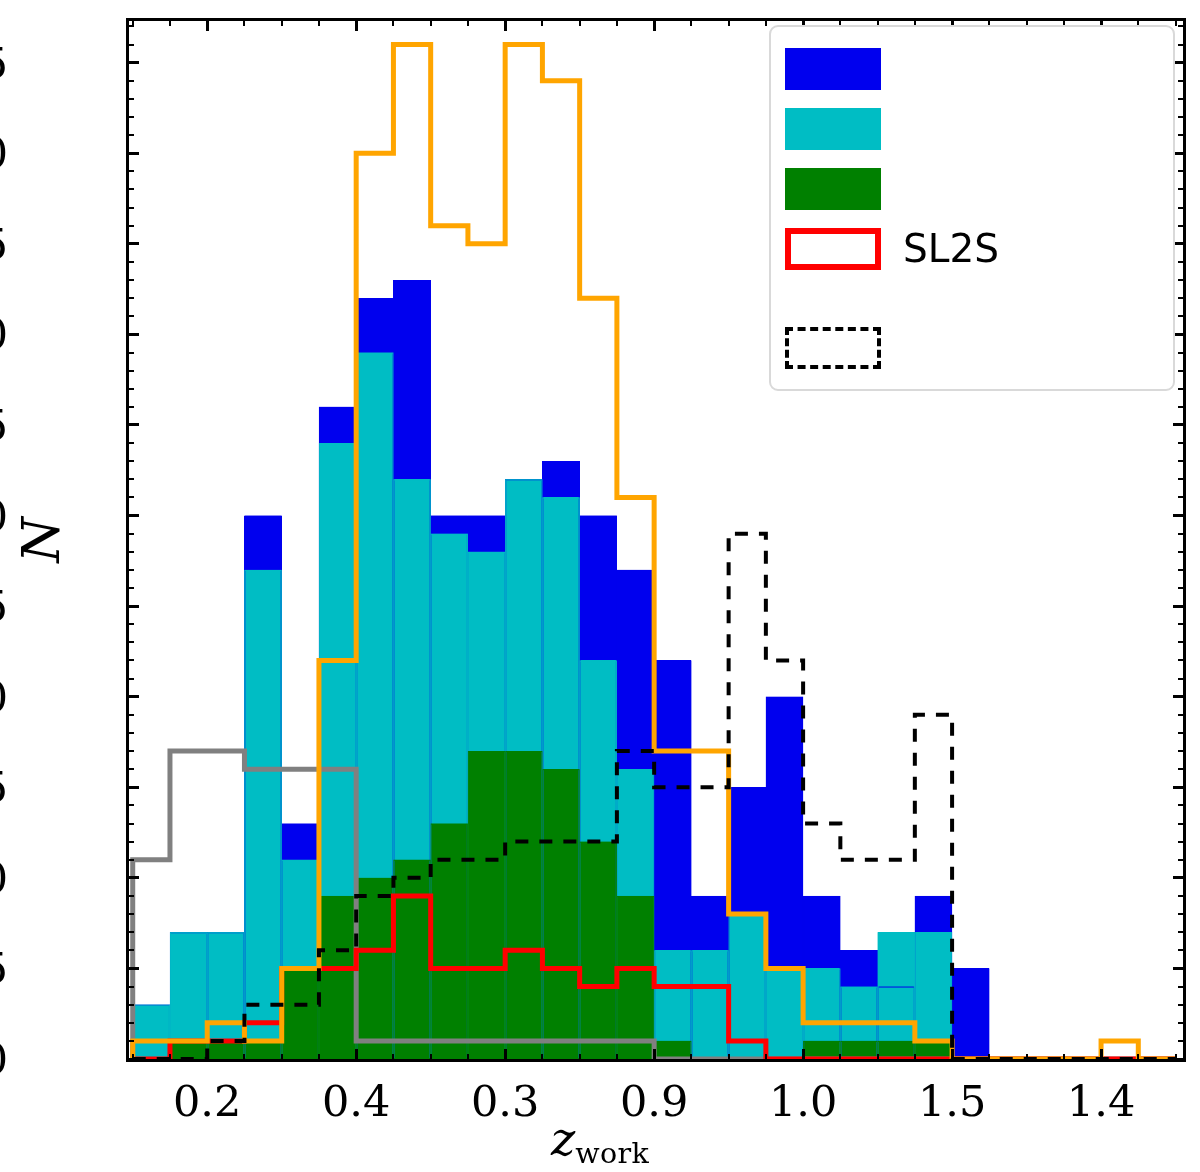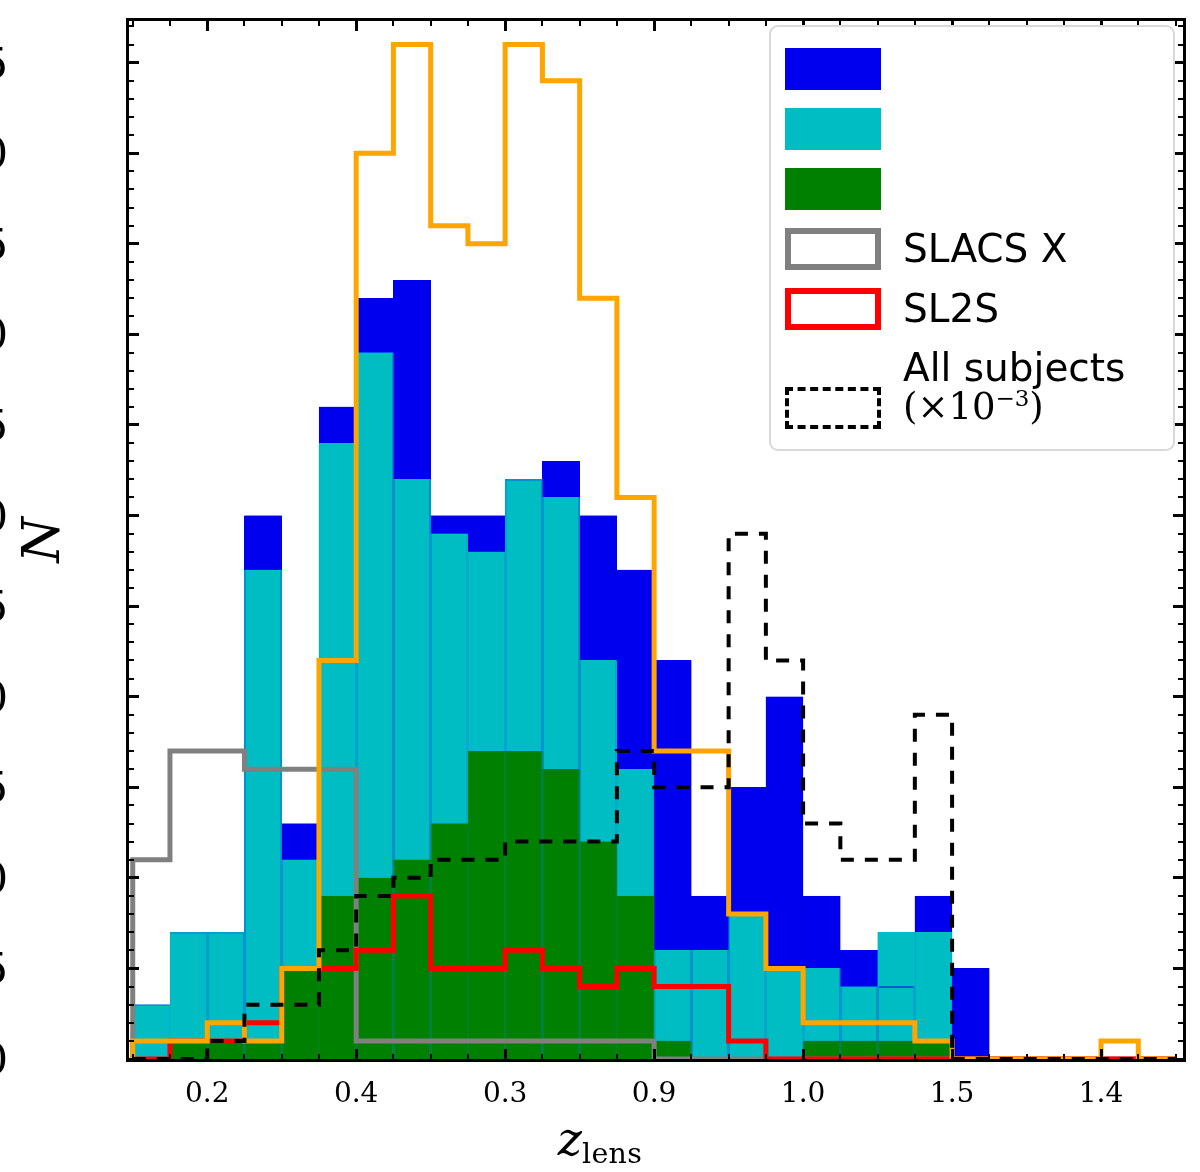--- a/index.html
+++ b/index.html
@@ -19,21 +19,21 @@
   .ytick-major-r{width:13px;height:3px;}
   .ytick-minor-r{width:8px;height:2px;}
   .xtick-major{top:-13px;width:3px;height:13px;}
   .xtick-minor{top:-8px;width:2px;height:8px;}
   .xtick-major-t{width:3px;height:13px;}
   .xtick-minor-t{width:2px;height:8px;}
 
   .ylabel-txt{position:absolute;right:1192px;transform:translateY(-50%);
               font-size:43px;color:#000;white-space:nowrap;font-family:"DejaVu Serif",serif;}
   .xlabel-txt{position:absolute;top:1076px;transform:translateX(-50%);
-              font-size:28px;color:#000;white-space:nowrap;font-family:"DejaVu Serif",serif;}
+              font-size:43px;color:#000;white-space:nowrap;font-family:"DejaVu Serif",serif;}
 
   #axis-title-y{position:absolute;left:18px;top:540px;transform:translateY(-50%) rotate(-90deg);
                 transform-origin:center;font-size:52px;font-style:italic;color:#000;
                 font-family:"DejaVu Serif",serif;}
   #axis-title-x{position:absolute;left:600px;top:1112px;transform:translateX(-50%);
                 font-size:46px;font-style:italic;color:#000;font-family:"DejaVu Serif",serif;
                 white-space:nowrap;}
   #axis-title-x sub{font-size:0.62em;font-style:normal;vertical-align:-0.28em;letter-spacing:.3px;}
 
   
@@ -48,21 +48,21 @@
   .legend-label .sub2{display:block;font-family:"DejaVu Serif",serif;font-size:37px;}
   .legend-label .sub2 sup{font-size:0.62em;vertical-align:super;}
 </style>
 </head>
 <body>
 
 <div id="figure">
 
   <div id="axis-title-y">N</div>
 
-  <div id="axis-title-x"><span>z</span><sub>lens</sub></div>
+  <div id="axis-title-x"><span>z</span><sub>work</sub></div>
 
   <div id="plot">
     <svg id="canvas" viewBox="0 0 1054 1038" preserveAspectRatio="none">
       <g id="fills">
           <rect x="3.7243816254416995" y="983.6544502617801" width="37.24381625441695" height="54.345549738219916" fill="#0000ee" shape-rendering="crispEdges"></rect>
           <rect x="40.96819787985865" y="911.1937172774869" width="37.24381625441697" height="126.80628272251306" fill="#0000ee" shape-rendering="crispEdges"></rect>
           <rect x="78.21201413427562" y="911.1937172774869" width="37.243816254416956" height="126.80628272251306" fill="#0000ee" shape-rendering="crispEdges"></rect>
           <rect x="115.45583038869258" y="494.5445026178011" width="37.24381625441693" height="543.4554973821989" fill="#0000ee" shape-rendering="crispEdges"></rect>
           <rect x="152.6996466431095" y="802.5026178010471" width="37.243816254417" height="235.4973821989529" fill="#0000ee" shape-rendering="crispEdges"></rect>
           <rect x="189.9434628975265" y="385.85340314136124" width="37.243816254417" height="652.1465968586388" fill="#0000ee" shape-rendering="crispEdges"></rect>
@@ -396,26 +396,21 @@
       <div class="legend-row">
         <div class="swatch" style="background: rgb(0, 0, 238); border: 1px solid rgb(0, 0, 238);"></div>
       </div>
       <div class="legend-row">
         <div class="swatch" style="background: rgb(0, 189, 196); border: 1px solid rgb(0, 189, 196);"></div>
       </div>
       <div class="legend-row">
         <div class="swatch" style="background: rgb(0, 128, 0); border: 1px solid rgb(0, 128, 0);"></div>
       </div>
       <div class="legend-row">
-        <div class="swatch" style="background: rgb(255, 255, 255); border: 6px solid rgb(128, 128, 128);"></div>
-        <div class="legend-label">SLACS X</div>
-      </div>
-      <div class="legend-row">
         <div class="swatch" style="background: rgb(255, 255, 255); border: 6px solid rgb(255, 0, 0);"></div>
         <div class="legend-label">SL2S</div>
       </div>
       <div class="legend-row tall">
         <div class="swatch" style="background: rgb(255, 255, 255); border: 4px dashed rgb(0, 0, 0); align-self: flex-end; margin-bottom: 6px;"></div>
-        <div class="legend-label"><span>All subjects</span><span class="sub2"><span>(×10</span><sup>−3</sup><span>)</span></span></div>
       </div>
     </div>
 
 </div>
 
 </body></html>

